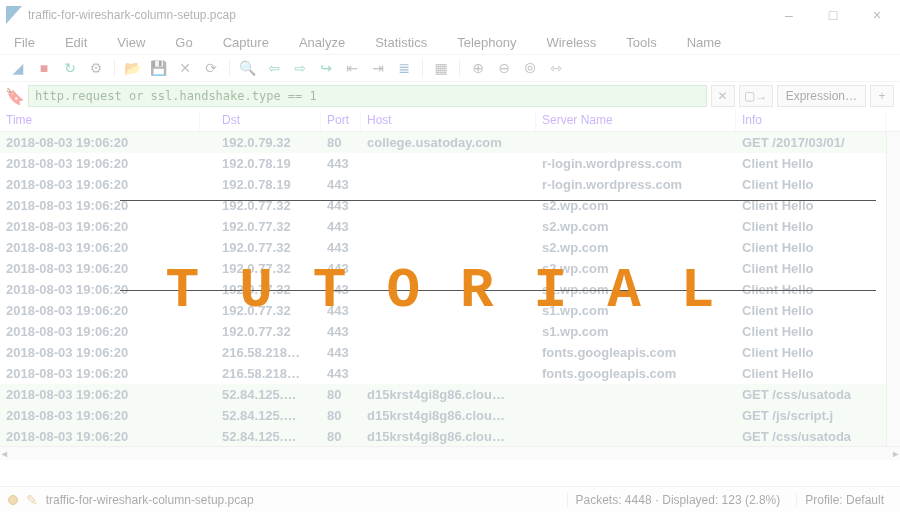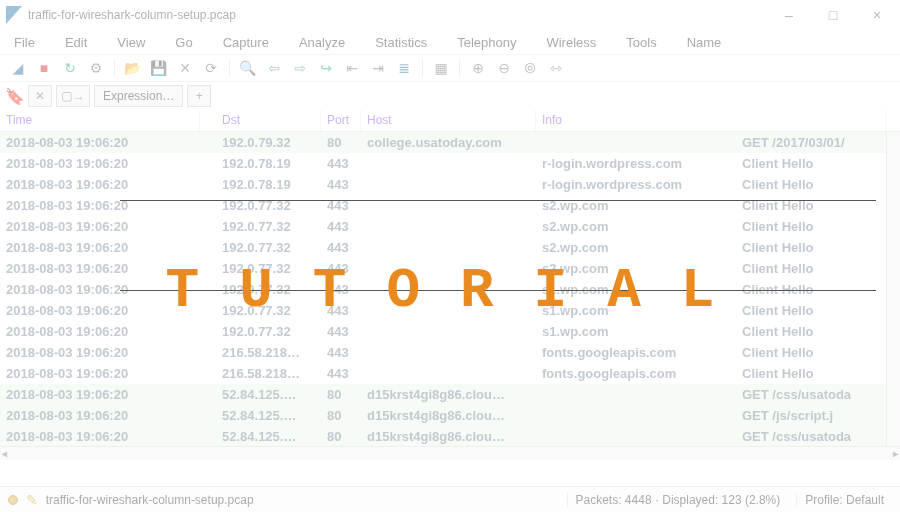--- a/index.html
+++ b/index.html
@@ -113,31 +113,33 @@
   <div class="tbtn grey">▦</div>
   <div class="sep"></div>
   <div class="tbtn grey">⊕</div>
   <div class="tbtn grey">⊖</div>
   <div class="tbtn grey">⦾</div>
   <div class="tbtn grey">⇿</div>
 </div>
 
 <div class="filterbar">
   <div class="bm">🔖</div>
+  <input class="filterinput" value="http.request or ssl.handshake.type == 1" style="">
   <div class="fbtn">✕</div>
   <div class="fbtn" style="width:34px">▢→</div>
   <div class="expr">Expression…</div>
   <div class="fbtn">+</div>
 </div>
 
 <div class="colhdr">
   <div class="col c-time">Time</div>
   <div class="col c-dst">Dst</div>
   <div class="col c-port">Port</div>
   <div class="col c-host">Host</div>
+  <div class="col c-srv">Server Name</div>
   <div class="col c-info">Info</div>
 </div>
 
 <div class="packets" id="packet-list">
   <div class="row http">
       <div class="col c-time">2018-08-03 19:06:20</div>
       <div class="col c-dst">192.0.79.32</div>
       <div class="col c-port">80</div>
       <div class="col c-host">college.usatoday.com</div>
       <div class="col c-srv"></div>

